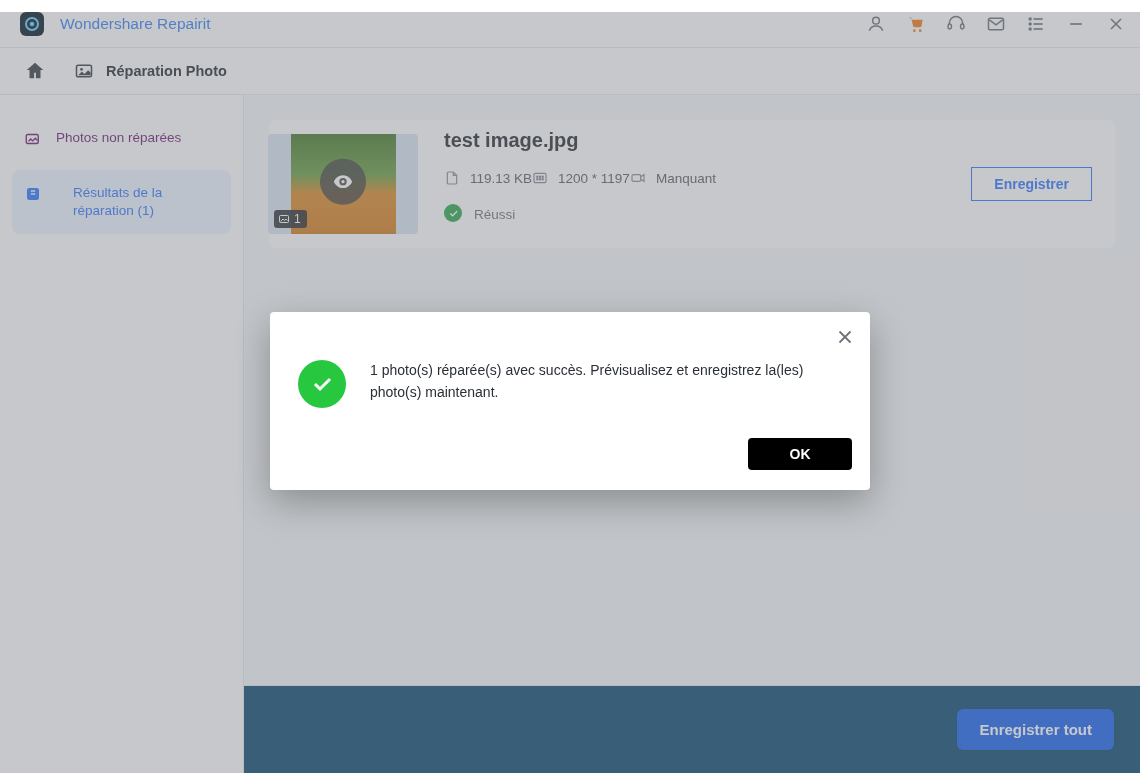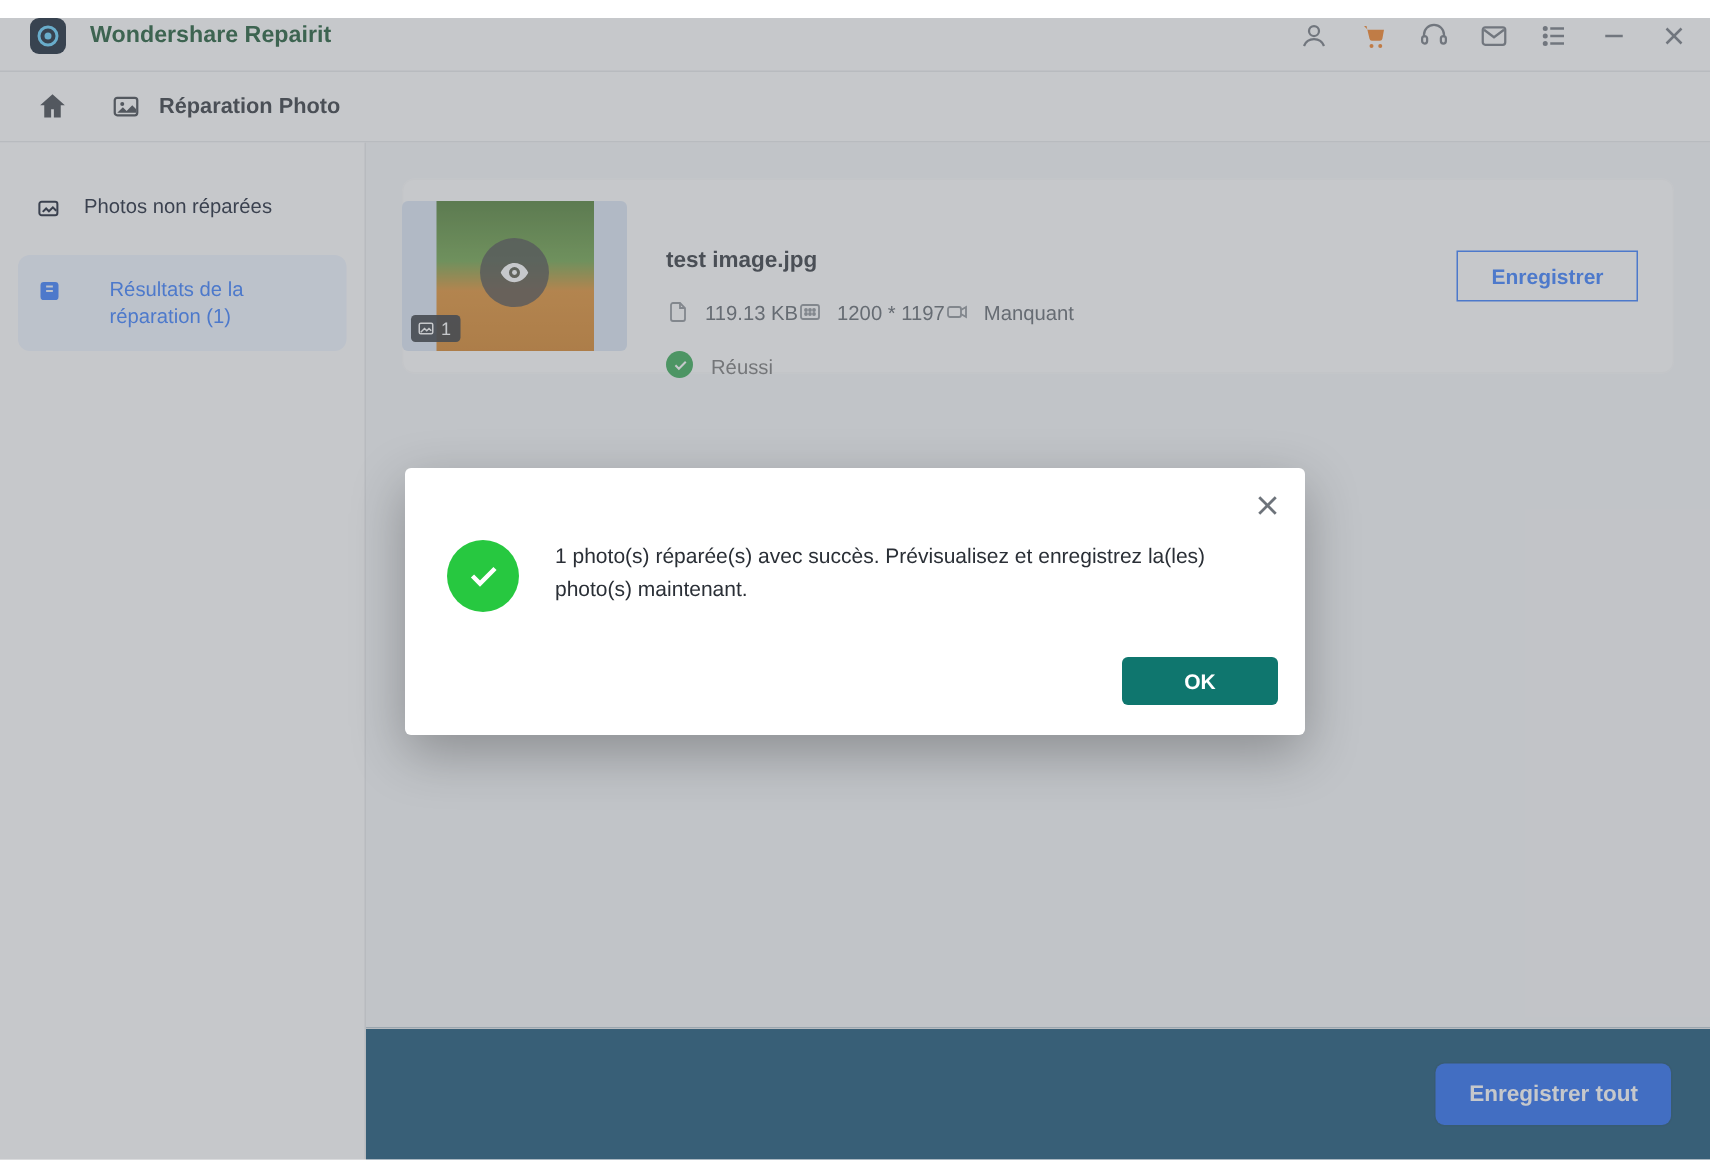--- a/index.html
+++ b/index.html
@@ -10,69 +10,69 @@
     --grey-text:#5b6168;
     --grey-icon:#6d737a;
     --border:#e7e8ea;
     --bg-soft:#f7f8fa;
     --green:#27c840;
   }
   
   .titlebar { height:47px; display:flex; align-items:center; padding:0 14px 0 20px; }
   .logo { width:24px; height:24px; border-radius:6px; background:#0b1a2b; display:flex; align-items:center; justify-content:center; margin-right:16px;}
   .logo svg { width:16px; height:16px; }
-  .apptitle { font-size:15.5px; font-weight:700; color:#14532d; }
+  .apptitle { font-size:15.5px; font-weight:400; color:#3b82f6; }
   .title-icons { margin-left:auto; display:flex; align-items:center; gap:20px; }
   .ticon { width:20px; height:20px; color:var(--grey-icon); display:flex; align-items:center; justify-content:center; cursor:pointer;}
   .ticon svg { width:20px; height:20px; }
   .ticon.cart { color:#f57c1a; }
   
   .crumb { height:48px; border-top:1px solid var(--border); border-bottom:1px solid var(--border); display:flex; align-items:center; padding:2px 24px; gap:28px;}
   .crumb .home { width:22px; height:22px; color:#3a3f46; cursor:pointer;}
   .crumb .sec { display:flex; align-items:center; gap:12px; color:#2a2f36; font-size:14.5px; font-weight:600;}
   .crumb .sec svg { width:20px; height:20px; color:#3a3f46;}
   
   .body { display:flex; height:calc(773px - 47px - 48px); }
   .sidebar { width:244px; border-right:1px solid var(--border); padding:20px 12px; background:#fff;}
-  .sb-item { display:flex; align-items:flex-start; gap:14px; padding:14px 12px; border-radius:8px; cursor:pointer; font-size:13.5px; color:#0f172a;}
+  .sb-item { display:flex; align-items:flex-start; gap:14px; padding:14px 12px; border-radius:8px; cursor:pointer; font-size:13.5px; color:#701a75;}
   .sb-item svg { width:18px; height:18px; flex-shrink:0; margin-top:1px;}
   .sb-item.active { background:#eef4ff; color:var(--blue);gap:31px; }
   .sb-label { line-height:1.35; font-weight:500;}
   .content { flex:1; background:var(--bg-soft); position:relative; display:flex; flex-direction:column;}
   .card-area { padding:24px; }
   .filecard { background:#fff; border-radius:8px; padding:0; display:flex; align-items:stretch; height:130px; box-shadow: inset 0 0 0 1px rgba(0,0,0,0.02);}
   
   .thumb-wrap { width:150px; height:100px; margin:0; background:#dbe6f5; border-radius:4px; align-self:center; margin-left:0; position:relative; display:flex; align-items:center; justify-content:center; overflow:hidden;}
   .thumb-inner { width:105px; height:100px; background:linear-gradient(#4a7a2d,#6aa043 40%, #de8b2a 60%, #d47f20); position:relative;}
   .thumb-inner .dog { position:absolute; left:50%; top:50%; transform:translate(-50%,-55%); width:46px; height:46px; border-radius:50%; background:rgba(66,66,66,0.82); display:flex; align-items:center; justify-content:center;}
   .thumb-inner .dog svg { width:22px; height:22px; color:#fff;}
   .badge { position:absolute; left:6px; bottom:6px; background:rgba(40,44,50,0.92); color:#fff; font-size:12px; padding:2px 6px 2px 4px; border-radius:3px; display:flex; align-items:center; gap:4px;}
   .badge svg { width:12px; height:12px;}
   
   .finfo { flex:1; padding:10px 0 0 26px; display:flex; flex-direction:column; gap:18px;}
-  .fname { font-size:15px; font-weight:600; color:#2a2f36;margin-top:36px;}
+  .fname { font-size:20px; font-weight:600; color:#2a2f36;}
   .meta { display:flex; align-items:center; color:var(--grey-text); font-size:13.5px;}
   .meta .m { display:flex; align-items:center; gap:10px;}
   .meta svg { width:16px; height:16px; color:#8a8f95;}
   .status { display:flex; align-items:flex-end; gap:12px; color:#737373; font-size:13.5px;}
   .status .circ { width:18px; height:18px; border-radius:50%; background:#2fa84f; display:flex; align-items:center; justify-content:center;}
   .status .circ svg { width:11px; height:11px; color:#fff;}
   .save-btn { align-self:center; margin-right:24px; margin-left:12px; border:1.6px solid var(--blue); color:var(--blue); background:#fff; border-radius:0; padding:8px 22px; font-size:14px; font-weight:600; cursor:pointer;}
   .bottom-bar { position:absolute; left:0; right:0; bottom:0; height:88px; border-top:1px solid var(--border); background:#0c4a6e; display:flex; align-items:center; justify-content:flex-end; padding:0 26px;}
   .save-all { background:var(--blue-deep); color:#fff; border:none; border-radius:6px; padding:12px 22px; font-size:15px; font-weight:600; cursor:pointer; box-shadow:0 0 0 1px rgba(0,0,0,0.06);}
   
   .overlay { position:absolute; inset:0; background:rgba(120,124,130,0.42); display:flex; align-items:flex-start; justify-content:center;margin-top:12px;}
   .modal { margin-top:300px; width:600px; background:#fff; border-radius:4px; box-shadow:0 12px 36px rgba(0,0,0,0.28); padding:18px 18px 20px 28px; position:relative;}
   .modal .close { position:absolute; right:14px; top:14px; width:22px; height:22px; color:#6d737a; cursor:pointer;}
   .modal-body { display:flex; gap:24px; align-items:flex-start; padding-top:30px;}
   .big-check { width:48px; height:48px; border-radius:50%; background:var(--green); display:flex; align-items:center; justify-content:center; flex-shrink:0;}
   .big-check svg { width:24px; height:24px; color:#fff;}
   .modal-text { font-size:14px; line-height:1.55; color:#2a2f36; padding-right:20px;}
   .modal-actions { display:flex; justify-content:flex-end; margin-top:30px;}
-  .ok-btn { background:#0f766e; color:#fff; border:none; border-radius:4px; width:104px; height:32px; font-size:14px; font-weight:600; cursor:pointer;}
+  .ok-btn { background:#000000; color:#fff; border:none; border-radius:4px; width:104px; height:32px; font-size:14px; font-weight:600; cursor:pointer;}
 </style>
 </head>
 <body>
 
 <div class="titlebar">
   <div class="logo">
     <svg viewBox="0 0 24 24" fill="none">
         <circle cx="12" cy="12" r="9" stroke="#5fd0ff" stroke-width="3"></circle>
         <circle cx="12" cy="12" r="3.5" fill="#5fd0ff"></circle>
       </svg>

